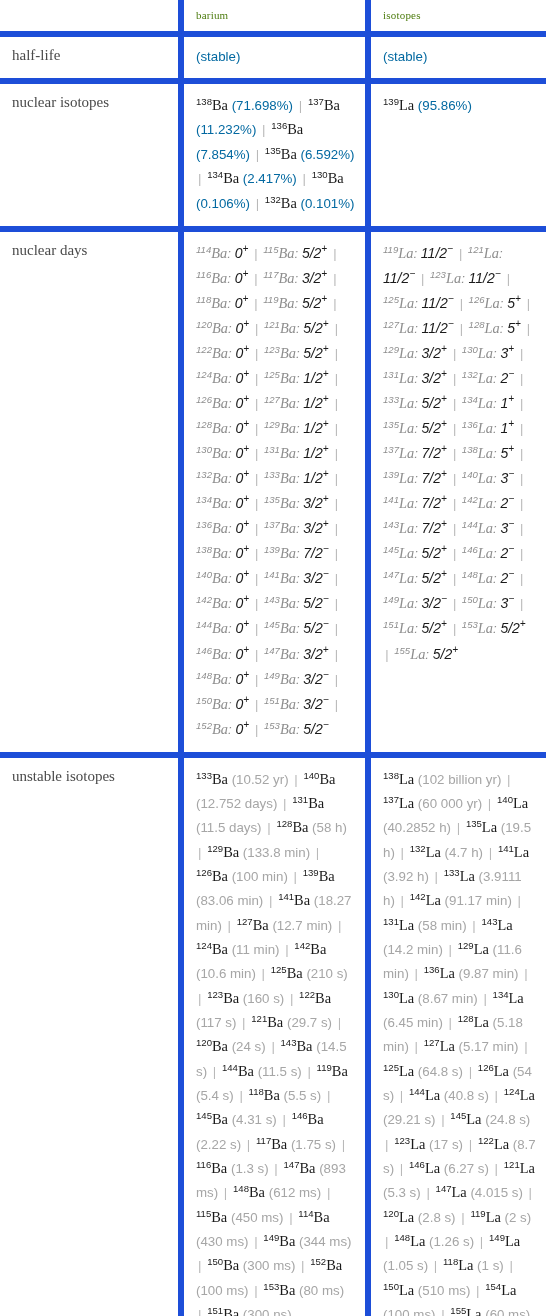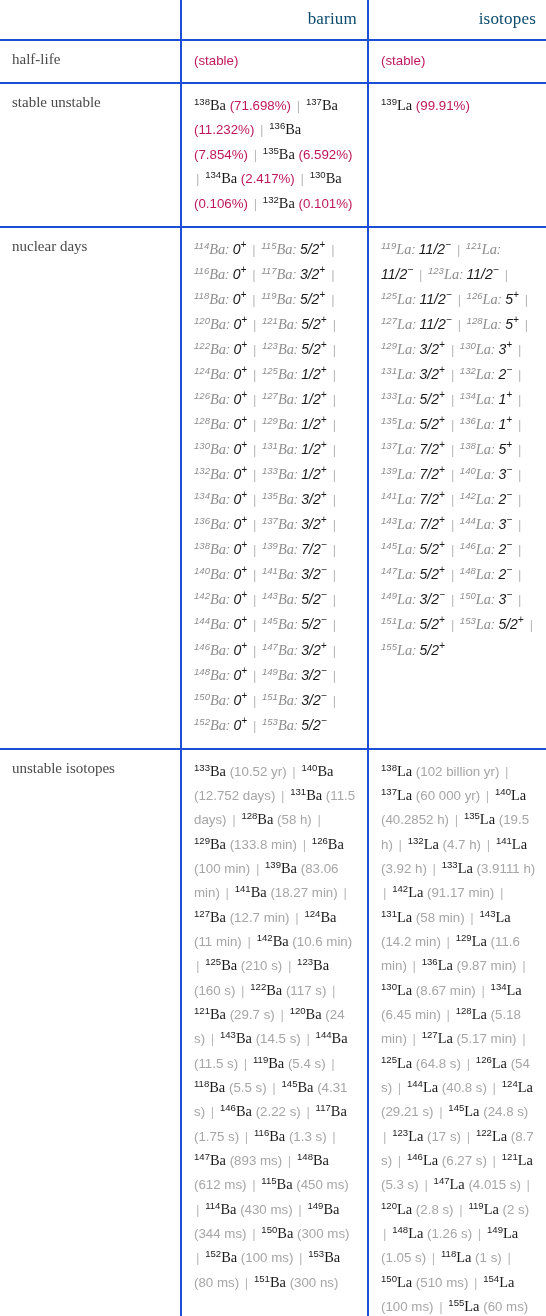--- a/index.html
+++ b/index.html
@@ -15,58 +15,58 @@
   table.props {
     width: 546px;
     border-collapse: collapse;
     table-layout: fixed;
   }
   table.props col.c-label { width: 181px; }
   table.props col.c-ba    { width: 187px; }
   table.props col.c-la    { width: 178px; }
 
   table.props td, table.props th {
-    border: 2px solid #1d4ed8;
+    border: 6px solid #1d4ed8;
     vertical-align: top;
     padding: 9px 10px 10px 12px;
     background: #fff;
   }
   
   table.props tr > *:first-child { border-left: none; }
   table.props tr > *:last-child  { border-right: none; }
   table.props tr:first-child > * { border-top: none; }
   table.props tr:last-child > *  { border-bottom: none; }
 
   th.colhead {
-    text-align: right;
+    text-align: left;
     font-weight: normal;
     font-family: "Liberation Serif", serif;
-    font-size: 17px;
-    color: #0c4a6e;
+    font-size: 11px;
+    color: #4d7c0f;
     padding-top: 10px;
     padding-bottom: 11px;
     letter-spacing: .2px;
   }
   th.corner { border-top: none; }
 
   td.rowlabel {
     font-family: "Liberation Serif", serif;
     font-size: 15px;
     color: #4a4a4a;
     line-height: 1.28;
     padding-left: 12px;
     padding-top: 10px;
   }
   td.value {
     font-family: "Liberation Sans", sans-serif;
     font-size: 13.3px;
     line-height: 1.62;
     color: #1a1a1a;
   }
-  .muted { color: #be185d; }
+  .muted { color: #0369a1; }
   sup, sub { font-size: 0.72em; line-height: 0; }
   sup { vertical-align: super; }
   .sep { color: #b9b9b9; padding: 0 2px; }
   .nuc { white-space: nowrap; }
   .iso-name { font-family: "Liberation Serif", serif; font-size: 14.4px; }
   .nsp-label { color: #8e8e8e; }
   .nsp-val { color: #1a1a1a; font-size: 14px; }
   .hl { color: #a6a6a6; }
   .nobr { white-space: nowrap; }
   td.value.spin { line-height: 1.74; font-style: italic; }
@@ -89,23 +89,23 @@
       <th class="colhead">isotopes</th>
     </tr>
 
     <tr>
       <td class="rowlabel">half-life</td>
       <td class="value"><span class="muted">(stable)</span></td>
       <td class="value"><span class="muted">(stable)</span></td>
     </tr>
 
     <tr>
-      <td class="rowlabel">stable unstable</td>
+      <td class="rowlabel">nuclear isotopes</td>
       <td class="value stable" id="stable-ba"><span><span class="nuc"><sup>138</sup><span class="iso-name">Ba</span></span> <span class="muted">(71.698%)</span></span> <span class="sep">|</span> <span><span class="nuc"><sup>137</sup><span class="iso-name">Ba</span></span> <span class="muted">(11.232%)</span></span> <span class="sep">|</span> <span><span class="nuc"><sup>136</sup><span class="iso-name">Ba</span></span> <span class="muted">(7.854%)</span></span> <span class="sep">|</span> <span><span class="nuc"><sup>135</sup><span class="iso-name">Ba</span></span> <span class="muted">(6.592%)</span></span> <span class="sep">|</span> <span><span class="nuc"><sup>134</sup><span class="iso-name">Ba</span></span> <span class="muted">(2.417%)</span></span> <span class="sep">|</span> <span><span class="nuc"><sup>130</sup><span class="iso-name">Ba</span></span> <span class="muted">(0.106%)</span></span> <span class="sep">|</span> <span><span class="nuc"><sup>132</sup><span class="iso-name">Ba</span></span> <span class="muted">(0.101%)</span></span></td>
-      <td class="value stable" id="stable-la"><span><span class="nuc"><sup>139</sup><span class="iso-name">La</span></span> <span class="muted">(99.91%)</span></span></td>
+      <td class="value stable" id="stable-la"><span><span class="nuc"><sup>139</sup><span class="iso-name">La</span></span> <span class="muted">(95.86%)</span></span></td>
     </tr>
 
     <tr>
       <td class="rowlabel">nuclear days</td>
       <td class="value spin" id="spin-ba"><span><span class="nuc nsp-label"><sup>114</sup><span class="iso-name">Ba</span></span><span class="nsp-label">:</span> <span class="nsp-val nobr">0<sup>+</sup></span></span> <span class="sep">|</span> <span><span class="nuc nsp-label"><sup>115</sup><span class="iso-name">Ba</span></span><span class="nsp-label">:</span> <span class="nsp-val nobr">5/2<sup>+</sup></span></span> <span class="sep">|</span> <span><span class="nuc nsp-label"><sup>116</sup><span class="iso-name">Ba</span></span><span class="nsp-label">:</span> <span class="nsp-val nobr">0<sup>+</sup></span></span> <span class="sep">|</span> <span><span class="nuc nsp-label"><sup>117</sup><span class="iso-name">Ba</span></span><span class="nsp-label">:</span> <span class="nsp-val nobr">3/2<sup>+</sup></span></span> <span class="sep">|</span> <span><span class="nuc nsp-label"><sup>118</sup><span class="iso-name">Ba</span></span><span class="nsp-label">:</span> <span class="nsp-val nobr">0<sup>+</sup></span></span> <span class="sep">|</span> <span><span class="nuc nsp-label"><sup>119</sup><span class="iso-name">Ba</span></span><span class="nsp-label">:</span> <span class="nsp-val nobr">5/2<sup>+</sup></span></span> <span class="sep">|</span> <span><span class="nuc nsp-label"><sup>120</sup><span class="iso-name">Ba</span></span><span class="nsp-label">:</span> <span class="nsp-val nobr">0<sup>+</sup></span></span> <span class="sep">|</span> <span><span class="nuc nsp-label"><sup>121</sup><span class="iso-name">Ba</span></span><span class="nsp-label">:</span> <span class="nsp-val nobr">5/2<sup>+</sup></span></span> <span class="sep">|</span> <span><span class="nuc nsp-label"><sup>122</sup><span class="iso-name">Ba</span></span><span class="nsp-label">:</span> <span class="nsp-val nobr">0<sup>+</sup></span></span> <span class="sep">|</span> <span><span class="nuc nsp-label"><sup>123</sup><span class="iso-name">Ba</span></span><span class="nsp-label">:</span> <span class="nsp-val nobr">5/2<sup>+</sup></span></span> <span class="sep">|</span> <span><span class="nuc nsp-label"><sup>124</sup><span class="iso-name">Ba</span></span><span class="nsp-label">:</span> <span class="nsp-val nobr">0<sup>+</sup></span></span> <span class="sep">|</span> <span><span class="nuc nsp-label"><sup>125</sup><span class="iso-name">Ba</span></span><span class="nsp-label">:</span> <span class="nsp-val nobr">1/2<sup>+</sup></span></span> <span class="sep">|</span> <span><span class="nuc nsp-label"><sup>126</sup><span class="iso-name">Ba</span></span><span class="nsp-label">:</span> <span class="nsp-val nobr">0<sup>+</sup></span></span> <span class="sep">|</span> <span><span class="nuc nsp-label"><sup>127</sup><span class="iso-name">Ba</span></span><span class="nsp-label">:</span> <span class="nsp-val nobr">1/2<sup>+</sup></span></span> <span class="sep">|</span> <span><span class="nuc nsp-label"><sup>128</sup><span class="iso-name">Ba</span></span><span class="nsp-label">:</span> <span class="nsp-val nobr">0<sup>+</sup></span></span> <span class="sep">|</span> <span><span class="nuc nsp-label"><sup>129</sup><span class="iso-name">Ba</span></span><span class="nsp-label">:</span> <span class="nsp-val nobr">1/2<sup>+</sup></span></span> <span class="sep">|</span> <span><span class="nuc nsp-label"><sup>130</sup><span class="iso-name">Ba</span></span><span class="nsp-label">:</span> <span class="nsp-val nobr">0<sup>+</sup></span></span> <span class="sep">|</span> <span><span class="nuc nsp-label"><sup>131</sup><span class="iso-name">Ba</span></span><span class="nsp-label">:</span> <span class="nsp-val nobr">1/2<sup>+</sup></span></span> <span class="sep">|</span> <span><span class="nuc nsp-label"><sup>132</sup><span class="iso-name">Ba</span></span><span class="nsp-label">:</span> <span class="nsp-val nobr">0<sup>+</sup></span></span> <span class="sep">|</span> <span><span class="nuc nsp-label"><sup>133</sup><span class="iso-name">Ba</span></span><span class="nsp-label">:</span> <span class="nsp-val nobr">1/2<sup>+</sup></span></span> <span class="sep">|</span> <span><span class="nuc nsp-label"><sup>134</sup><span class="iso-name">Ba</span></span><span class="nsp-label">:</span> <span class="nsp-val nobr">0<sup>+</sup></span></span> <span class="sep">|</span> <span><span class="nuc nsp-label"><sup>135</sup><span class="iso-name">Ba</span></span><span class="nsp-label">:</span> <span class="nsp-val nobr">3/2<sup>+</sup></span></span> <span class="sep">|</span> <span><span class="nuc nsp-label"><sup>136</sup><span class="iso-name">Ba</span></span><span class="nsp-label">:</span> <span class="nsp-val nobr">0<sup>+</sup></span></span> <span class="sep">|</span> <span><span class="nuc nsp-label"><sup>137</sup><span class="iso-name">Ba</span></span><span class="nsp-label">:</span> <span class="nsp-val nobr">3/2<sup>+</sup></span></span> <span class="sep">|</span> <span><span class="nuc nsp-label"><sup>138</sup><span class="iso-name">Ba</span></span><span class="nsp-label">:</span> <span class="nsp-val nobr">0<sup>+</sup></span></span> <span class="sep">|</span> <span><span class="nuc nsp-label"><sup>139</sup><span class="iso-name">Ba</span></span><span class="nsp-label">:</span> <span class="nsp-val nobr">7/2<sup>−</sup></span></span> <span class="sep">|</span> <span><span class="nuc nsp-label"><sup>140</sup><span class="iso-name">Ba</span></span><span class="nsp-label">:</span> <span class="nsp-val nobr">0<sup>+</sup></span></span> <span class="sep">|</span> <span><span class="nuc nsp-label"><sup>141</sup><span class="iso-name">Ba</span></span><span class="nsp-label">:</span> <span class="nsp-val nobr">3/2<sup>−</sup></span></span> <span class="sep">|</span> <span><span class="nuc nsp-label"><sup>142</sup><span class="iso-name">Ba</span></span><span class="nsp-label">:</span> <span class="nsp-val nobr">0<sup>+</sup></span></span> <span class="sep">|</span> <span><span class="nuc nsp-label"><sup>143</sup><span class="iso-name">Ba</span></span><span class="nsp-label">:</span> <span class="nsp-val nobr">5/2<sup>−</sup></span></span> <span class="sep">|</span> <span><span class="nuc nsp-label"><sup>144</sup><span class="iso-name">Ba</span></span><span class="nsp-label">:</span> <span class="nsp-val nobr">0<sup>+</sup></span></span> <span class="sep">|</span> <span><span class="nuc nsp-label"><sup>145</sup><span class="iso-name">Ba</span></span><span class="nsp-label">:</span> <span class="nsp-val nobr">5/2<sup>−</sup></span></span> <span class="sep">|</span> <span><span class="nuc nsp-label"><sup>146</sup><span class="iso-name">Ba</span></span><span class="nsp-label">:</span> <span class="nsp-val nobr">0<sup>+</sup></span></span> <span class="sep">|</span> <span><span class="nuc nsp-label"><sup>147</sup><span class="iso-name">Ba</span></span><span class="nsp-label">:</span> <span class="nsp-val nobr">3/2<sup>+</sup></span></span> <span class="sep">|</span> <span><span class="nuc nsp-label"><sup>148</sup><span class="iso-name">Ba</span></span><span class="nsp-label">:</span> <span class="nsp-val nobr">0<sup>+</sup></span></span> <span class="sep">|</span> <span><span class="nuc nsp-label"><sup>149</sup><span class="iso-name">Ba</span></span><span class="nsp-label">:</span> <span class="nsp-val nobr">3/2<sup>−</sup></span></span> <span class="sep">|</span> <span><span class="nuc nsp-label"><sup>150</sup><span class="iso-name">Ba</span></span><span class="nsp-label">:</span> <span class="nsp-val nobr">0<sup>+</sup></span></span> <span class="sep">|</span> <span><span class="nuc nsp-label"><sup>151</sup><span class="iso-name">Ba</span></span><span class="nsp-label">:</span> <span class="nsp-val nobr">3/2<sup>−</sup></span></span> <span class="sep">|</span> <span><span class="nuc nsp-label"><sup>152</sup><span class="iso-name">Ba</span></span><span class="nsp-label">:</span> <span class="nsp-val nobr">0<sup>+</sup></span></span> <span class="sep">|</span> <span><span class="nuc nsp-label"><sup>153</sup><span class="iso-name">Ba</span></span><span class="nsp-label">:</span> <span class="nsp-val nobr">5/2<sup>−</sup></span></span></td>
       <td class="value spin" id="spin-la"><span><span class="nuc nsp-label"><sup>119</sup><span class="iso-name">La</span></span><span class="nsp-label">:</span> <span class="nsp-val nobr">11/2<sup>−</sup></span></span> <span class="sep">|</span> <span><span class="nuc nsp-label"><sup>121</sup><span class="iso-name">La</span></span><span class="nsp-label">:</span> <span class="nsp-val nobr">11/2<sup>−</sup></span></span> <span class="sep">|</span> <span><span class="nuc nsp-label"><sup>123</sup><span class="iso-name">La</span></span><span class="nsp-label">:</span> <span class="nsp-val nobr">11/2<sup>−</sup></span></span> <span class="sep">|</span> <span><span class="nuc nsp-label"><sup>125</sup><span class="iso-name">La</span></span><span class="nsp-label">:</span> <span class="nsp-val nobr">11/2<sup>−</sup></span></span> <span class="sep">|</span> <span><span class="nuc nsp-label"><sup>126</sup><span class="iso-name">La</span></span><span class="nsp-label">:</span> <span class="nsp-val nobr">5<sup>+</sup></span></span> <span class="sep">|</span> <span><span class="nuc nsp-label"><sup>127</sup><span class="iso-name">La</span></span><span class="nsp-label">:</span> <span class="nsp-val nobr">11/2<sup>−</sup></span></span> <span class="sep">|</span> <span><span class="nuc nsp-label"><sup>128</sup><span class="iso-name">La</span></span><span class="nsp-label">:</span> <span class="nsp-val nobr">5<sup>+</sup></span></span> <span class="sep">|</span> <span><span class="nuc nsp-label"><sup>129</sup><span class="iso-name">La</span></span><span class="nsp-label">:</span> <span class="nsp-val nobr">3/2<sup>+</sup></span></span> <span class="sep">|</span> <span><span class="nuc nsp-label"><sup>130</sup><span class="iso-name">La</span></span><span class="nsp-label">:</span> <span class="nsp-val nobr">3<sup>+</sup></span></span> <span class="sep">|</span> <span><span class="nuc nsp-label"><sup>131</sup><span class="iso-name">La</span></span><span class="nsp-label">:</span> <span class="nsp-val nobr">3/2<sup>+</sup></span></span> <span class="sep">|</span> <span><span class="nuc nsp-label"><sup>132</sup><span class="iso-name">La</span></span><span class="nsp-label">:</span> <span class="nsp-val nobr">2<sup>−</sup></span></span> <span class="sep">|</span> <span><span class="nuc nsp-label"><sup>133</sup><span class="iso-name">La</span></span><span class="nsp-label">:</span> <span class="nsp-val nobr">5/2<sup>+</sup></span></span> <span class="sep">|</span> <span><span class="nuc nsp-label"><sup>134</sup><span class="iso-name">La</span></span><span class="nsp-label">:</span> <span class="nsp-val nobr">1<sup>+</sup></span></span> <span class="sep">|</span> <span><span class="nuc nsp-label"><sup>135</sup><span class="iso-name">La</span></span><span class="nsp-label">:</span> <span class="nsp-val nobr">5/2<sup>+</sup></span></span> <span class="sep">|</span> <span><span class="nuc nsp-label"><sup>136</sup><span class="iso-name">La</span></span><span class="nsp-label">:</span> <span class="nsp-val nobr">1<sup>+</sup></span></span> <span class="sep">|</span> <span><span class="nuc nsp-label"><sup>137</sup><span class="iso-name">La</span></span><span class="nsp-label">:</span> <span class="nsp-val nobr">7/2<sup>+</sup></span></span> <span class="sep">|</span> <span><span class="nuc nsp-label"><sup>138</sup><span class="iso-name">La</span></span><span class="nsp-label">:</span> <span class="nsp-val nobr">5<sup>+</sup></span></span> <span class="sep">|</span> <span><span class="nuc nsp-label"><sup>139</sup><span class="iso-name">La</span></span><span class="nsp-label">:</span> <span class="nsp-val nobr">7/2<sup>+</sup></span></span> <span class="sep">|</span> <span><span class="nuc nsp-label"><sup>140</sup><span class="iso-name">La</span></span><span class="nsp-label">:</span> <span class="nsp-val nobr">3<sup>−</sup></span></span> <span class="sep">|</span> <span><span class="nuc nsp-label"><sup>141</sup><span class="iso-name">La</span></span><span class="nsp-label">:</span> <span class="nsp-val nobr">7/2<sup>+</sup></span></span> <span class="sep">|</span> <span><span class="nuc nsp-label"><sup>142</sup><span class="iso-name">La</span></span><span class="nsp-label">:</span> <span class="nsp-val nobr">2<sup>−</sup></span></span> <span class="sep">|</span> <span><span class="nuc nsp-label"><sup>143</sup><span class="iso-name">La</span></span><span class="nsp-label">:</span> <span class="nsp-val nobr">7/2<sup>+</sup></span></span> <span class="sep">|</span> <span><span class="nuc nsp-label"><sup>144</sup><span class="iso-name">La</span></span><span class="nsp-label">:</span> <span class="nsp-val nobr">3<sup>−</sup></span></span> <span class="sep">|</span> <span><span class="nuc nsp-label"><sup>145</sup><span class="iso-name">La</span></span><span class="nsp-label">:</span> <span class="nsp-val nobr">5/2<sup>+</sup></span></span> <span class="sep">|</span> <span><span class="nuc nsp-label"><sup>146</sup><span class="iso-name">La</span></span><span class="nsp-label">:</span> <span class="nsp-val nobr">2<sup>−</sup></span></span> <span class="sep">|</span> <span><span class="nuc nsp-label"><sup>147</sup><span class="iso-name">La</span></span><span class="nsp-label">:</span> <span class="nsp-val nobr">5/2<sup>+</sup></span></span> <span class="sep">|</span> <span><span class="nuc nsp-label"><sup>148</sup><span class="iso-name">La</span></span><span class="nsp-label">:</span> <span class="nsp-val nobr">2<sup>−</sup></span></span> <span class="sep">|</span> <span><span class="nuc nsp-label"><sup>149</sup><span class="iso-name">La</span></span><span class="nsp-label">:</span> <span class="nsp-val nobr">3/2<sup>−</sup></span></span> <span class="sep">|</span> <span><span class="nuc nsp-label"><sup>150</sup><span class="iso-name">La</span></span><span class="nsp-label">:</span> <span class="nsp-val nobr">3<sup>−</sup></span></span> <span class="sep">|</span> <span><span class="nuc nsp-label"><sup>151</sup><span class="iso-name">La</span></span><span class="nsp-label">:</span> <span class="nsp-val nobr">5/2<sup>+</sup></span></span> <span class="sep">|</span> <span><span class="nuc nsp-label"><sup>153</sup><span class="iso-name">La</span></span><span class="nsp-label">:</span> <span class="nsp-val nobr">5/2<sup>+</sup></span></span> <span class="sep">|</span> <span><span class="nuc nsp-label"><sup>155</sup><span class="iso-name">La</span></span><span class="nsp-label">:</span> <span class="nsp-val nobr">5/2<sup>+</sup></span></span></td>
     </tr>
 
     <tr>
       <td class="rowlabel">unstable isotopes</td>

